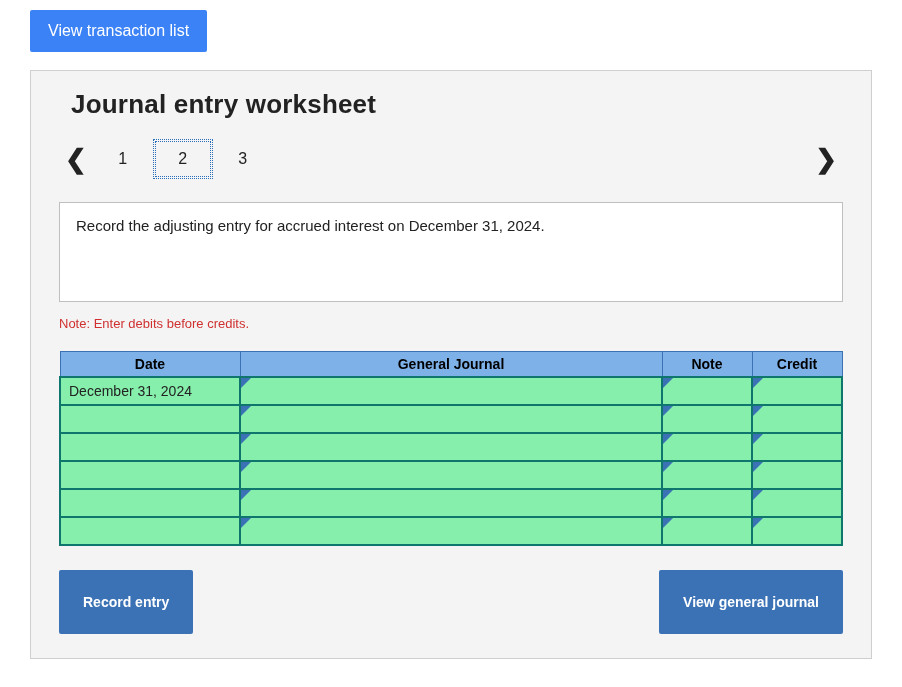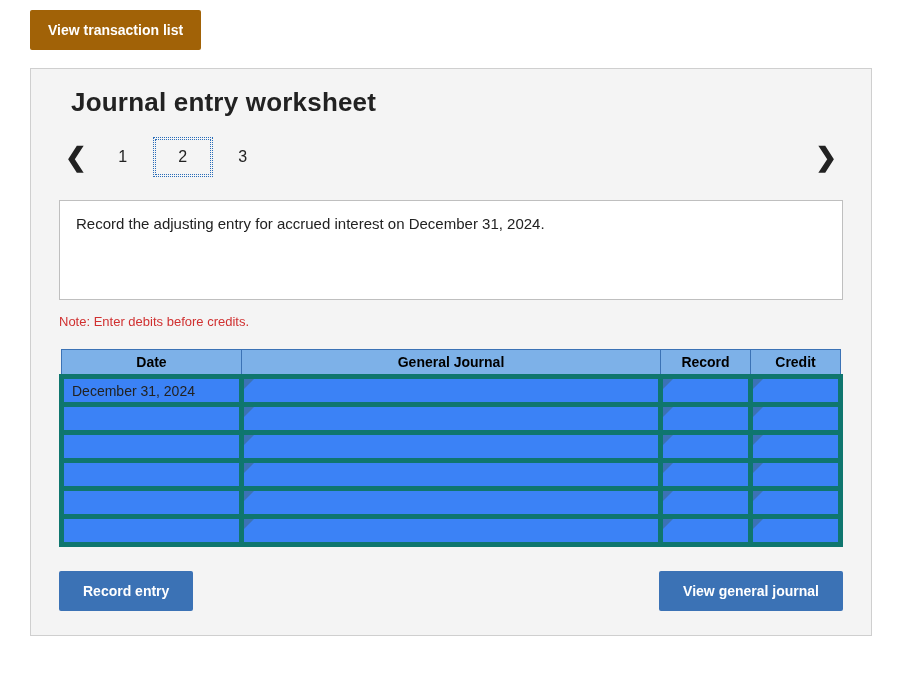--- a/index.html
+++ b/index.html
@@ -5,25 +5,25 @@
   * { box-sizing: border-box; }
   body {
     margin: 0;
     padding: 10px 30px;
     font-family: Arial, Helvetica, sans-serif;
     background: #ffffff;
     color: #222;
     width: 902px;
   }
   .top-btn {
-    background: #a16207;
+    background: #3b82f6;
     color: #fff;
     border: none;
-    font-weight: bold;
-    font-size: 14px;
+    font-weight: normal;
+    font-size: 16px;
     padding: 12px 18px;
     cursor: pointer;
     border-radius: 2px;
   }
   .worksheet-panel {
     margin-top: 18px;
     border: 1px solid #cfcfcf;
     background: #f4f4f4;
     padding: 18px 28px 24px 28px;
   }
@@ -87,22 +87,22 @@
   .je-table th {
     background: #7db1e8;
     border: 1px solid #3b72b5;
     font-weight: bold;
     font-size: 14px;
     padding: 4px 8px;
     text-align: center;
     color: #000;
   }
   .je-table td {
-    border: 5px solid #0f766e;
-    background: #3b82f6;
+    border: 2px solid #0f766e;
+    background: #86efac;
     height: 28px;
     padding: 2px 8px;
     font-size: 14px;
     position: relative;
   }
   
   td.has-marker::before {
     content: "";
     position: absolute;
     top: 0;
@@ -116,21 +116,21 @@
     gap: 30px;
     margin-top: 24px;
     align-items: center;
   }
   .action-btn {
     background: #3b72b5;
     color: #fff;
     border: none;
     font-weight: bold;
     font-size: 14px;
-    padding: 12px 24px;
+    padding: 24px 24px;
     cursor: pointer;
     border-radius: 2px;
   }
   .spacer { flex: 1; }
 </style>
 </head>
 <body>
 
 
 
@@ -156,21 +156,21 @@
     <colgroup>
       <col class="c-date">
         <col class="c-gj">
         <col class="c-debit">
         <col class="c-credit">
     </colgroup>
     <thead>
       <tr>
         <th>Date</th>
         <th>General Journal</th>
-        <th>Record</th>
+        <th>Note</th>
         <th>Credit</th>
       </tr>
     </thead>
     <tbody>
       <tr>
         <td>December 31, 2024</td>
         <td class="has-marker"></td>
         <td class="has-marker"></td>
         <td class="has-marker"></td>
       </tr>

